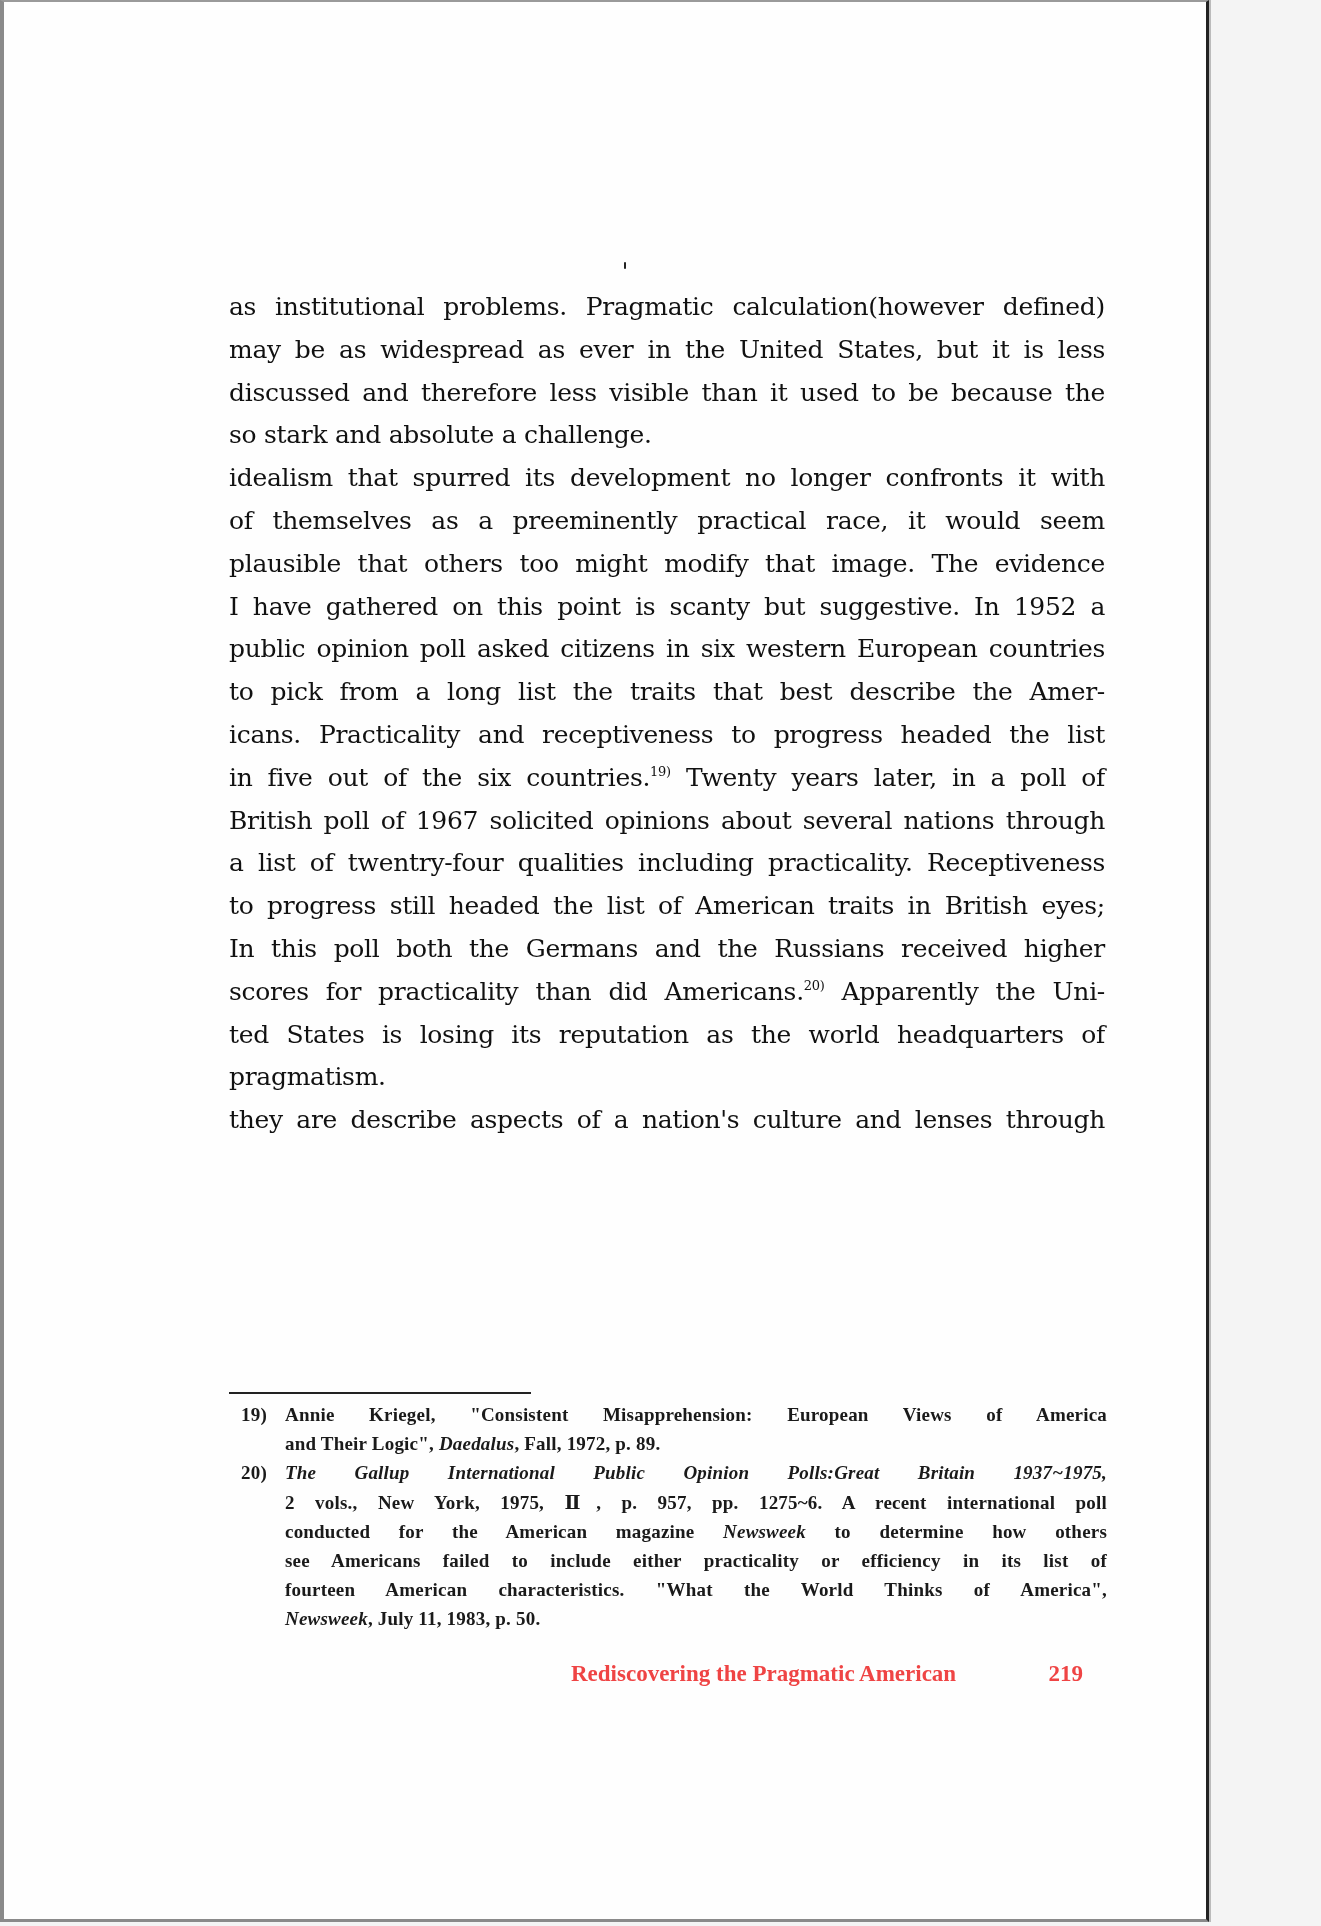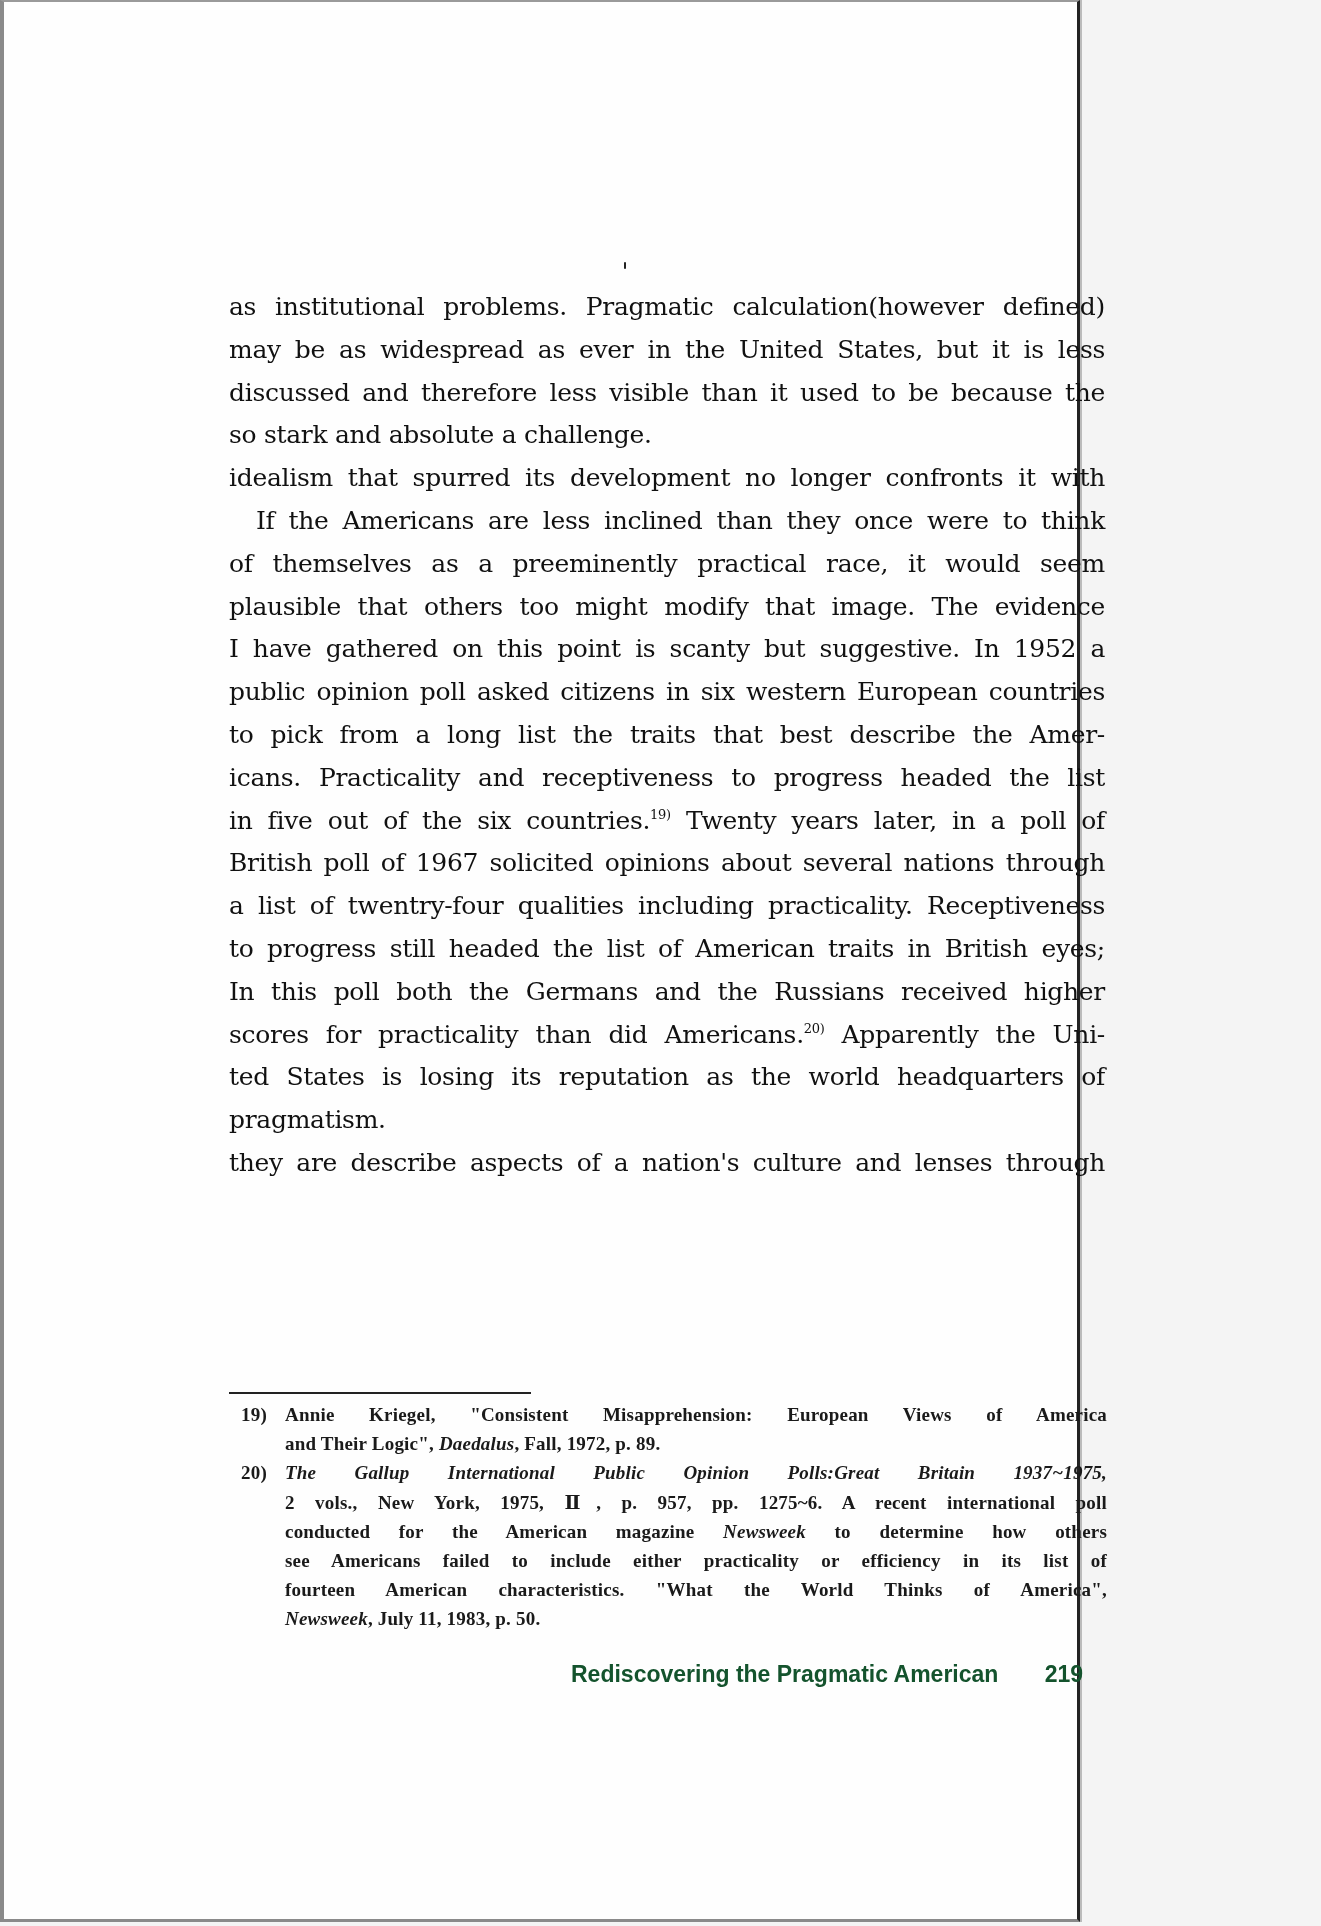--- a/index.html
+++ b/index.html
@@ -3,21 +3,21 @@
 <meta charset="utf-8">
 <style>
   html, body { margin: 0; padding: 0; }
   body {
     width: 1321px; height: 1926px; position: relative; overflow: hidden;
     background: #f4f4f4;
     font-family: "DejaVu Serif", "Liberation Serif", serif;
     color: #111;
   }
   .page {
-    position: absolute; left: 0; top: 0; width: 1080px; height: 1922px;
+    position: absolute; left: 0; top: 0; width: 1209px; height: 1922px;
     background: #fefefe;
     border-top: 2px solid #9a9a9a;
     border-left: 4px solid #8a8a8a;
     border-bottom: 3px solid #8a8a8a;
     border-right: 3px solid #222;
     box-shadow: 2px 0 0 #bbb;
     box-sizing: border-box;
   }
   .speck {
     position: absolute; left: 620px; top: 260px; width: 2px; height: 7px;
@@ -48,38 +48,37 @@
     padding-left: 44px;
     text-align: justify; text-align-last: justify;
     white-space: nowrap; letter-spacing: 0.2px;
   }
   .fn-line.last { text-align-last: left; }
   .fn-num { position: absolute; left: 0; top: 0; }
   .fn-line i { font-style: italic; }
   .footer {
     position: absolute; left: 567px; top: 1655px; width: 512px;
     font-size: 23px; line-height: 34px;
-    font-family: Liberation Sans, sans-serif;
-    font-weight: bold; color: #14532d;
+    font-family: Liberation Serif, serif;
+    font-weight: bold; color: #ef4444;
     display: flex; justify-content: space-between;
   }
 </style>
 </head>
 <body>
 
 <div class="page">
   <div class="speck"></div>
 
   <div class="body-text" id="body-text">
       <div class="line"><span>as institutional problems. Pragmatic calculation(however defined)</span></div>
       <div class="line"><span>may be as widespread as ever in the United States, but it is less</span></div>
       <div class="line"><span>discussed and therefore less visible than it used to be because the</span></div>
       <div class="line last"><span>so stark and absolute a challenge.</span></div>
       <div class="line"><span>idealism that spurred its development no longer confronts it with</span></div>
-      <div class="line indent"><span>If the Americans are less inclined than they once were to think</span></div>
       <div class="line"><span>of themselves as a preeminently practical race, it would seem</span></div>
       <div class="line"><span>plausible that others too might modify that image. The evidence</span></div>
       <div class="line"><span>I have gathered on this point is scanty but suggestive. In 1952 a</span></div>
       <div class="line"><span>public opinion poll asked citizens in six western European countries</span></div>
       <div class="line"><span>to pick from a long list the traits that best describe the Amer-</span></div>
       <div class="line"><span>icans. Practicality and receptiveness to progress headed the list</span></div>
       <div class="line"><span>in five out of the six countries.</span><sup>19)</sup><span> Twenty years later, in a poll of</span></div>
       <div class="line"><span>British poll of 1967 solicited opinions about several nations through</span></div>
       <div class="line"><span>a list of twentry-four qualities including practicality. Receptiveness</span></div>
       <div class="line"><span>to progress still headed the list of American traits in British eyes;</span></div>

